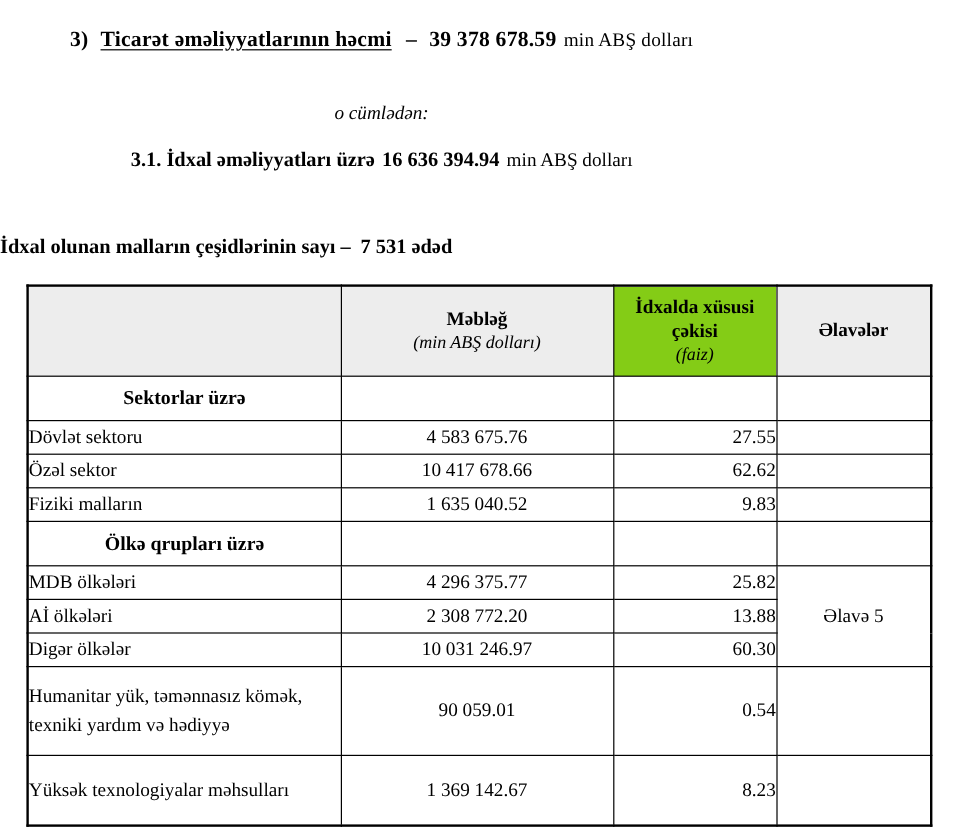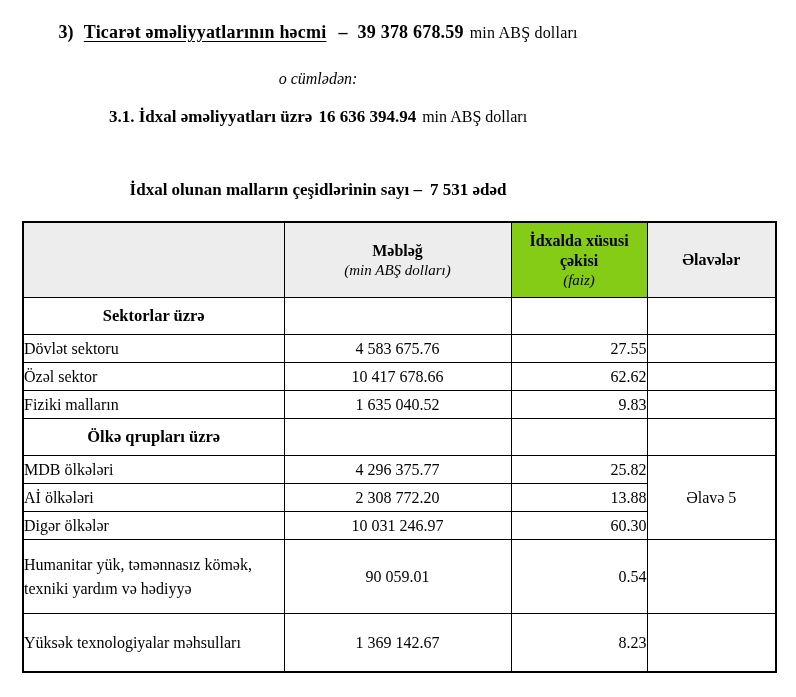--- a/index.html
+++ b/index.html
@@ -29,35 +29,35 @@
   .h-num   { font-weight: bold; margin-right: 10px; }
   .h-title { font-weight: bold; text-decoration: underline; text-underline-offset: 3px; }
   .h-dash  { font-weight: bold; margin: 0 10px 0 12px; }
   .h-amount{ font-weight: bold; }
   .h-unit  { font-size: 16px; font-weight: normal; margin-left: 6px; }
 
   .including-line {
     text-align: center;
     font-style: italic;
     font-size: 16px;
-    margin-top: 27px;
+    margin-top: 43px;
   }
 
   .import-line {
     text-align: center;
     font-size: 17px;
     margin-top: 19px;
     white-space: nowrap;
   }
   .i-label  { font-weight: bold; }
   .i-amount { font-weight: bold; margin-left: 6px; }
   .i-unit   { font-size: 16px; margin-left: 6px; }
 
   .table-caption {
-    text-align: center;
+    text-align: left;
     font-weight: bold;
     font-size: 17px;
     margin-top: 53px;
     white-space: nowrap;
   }
   .c-value { margin-left: 8px; }
 
   
   table.import-table {
     border-collapse: collapse;

